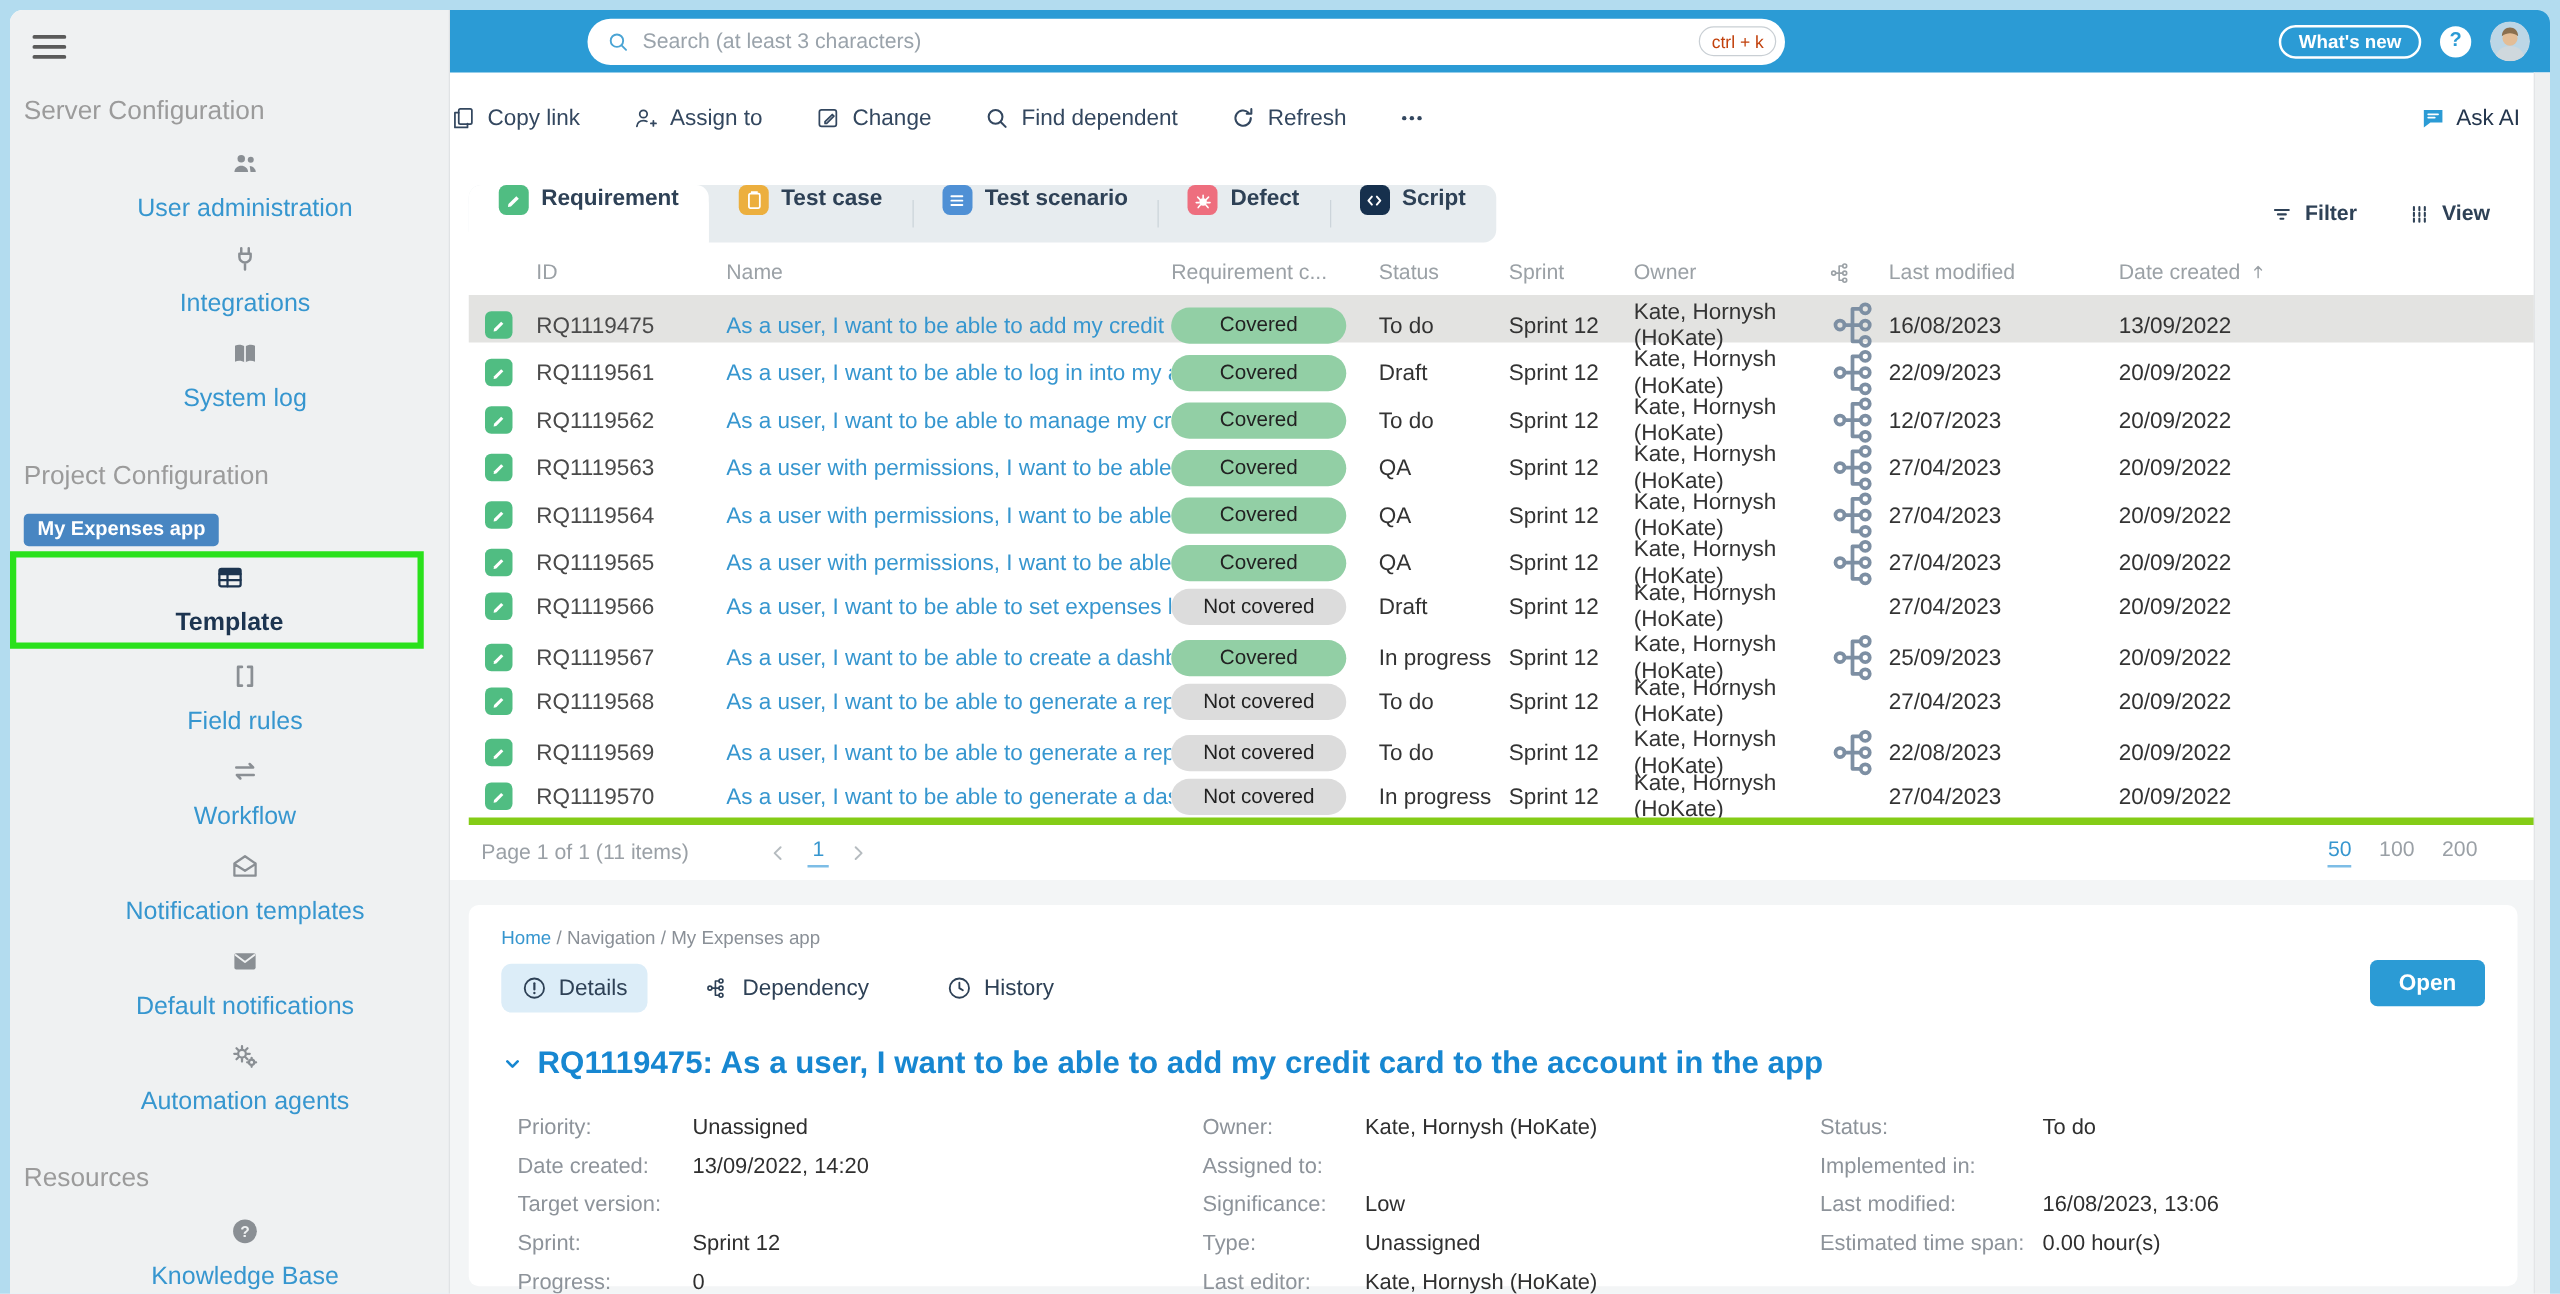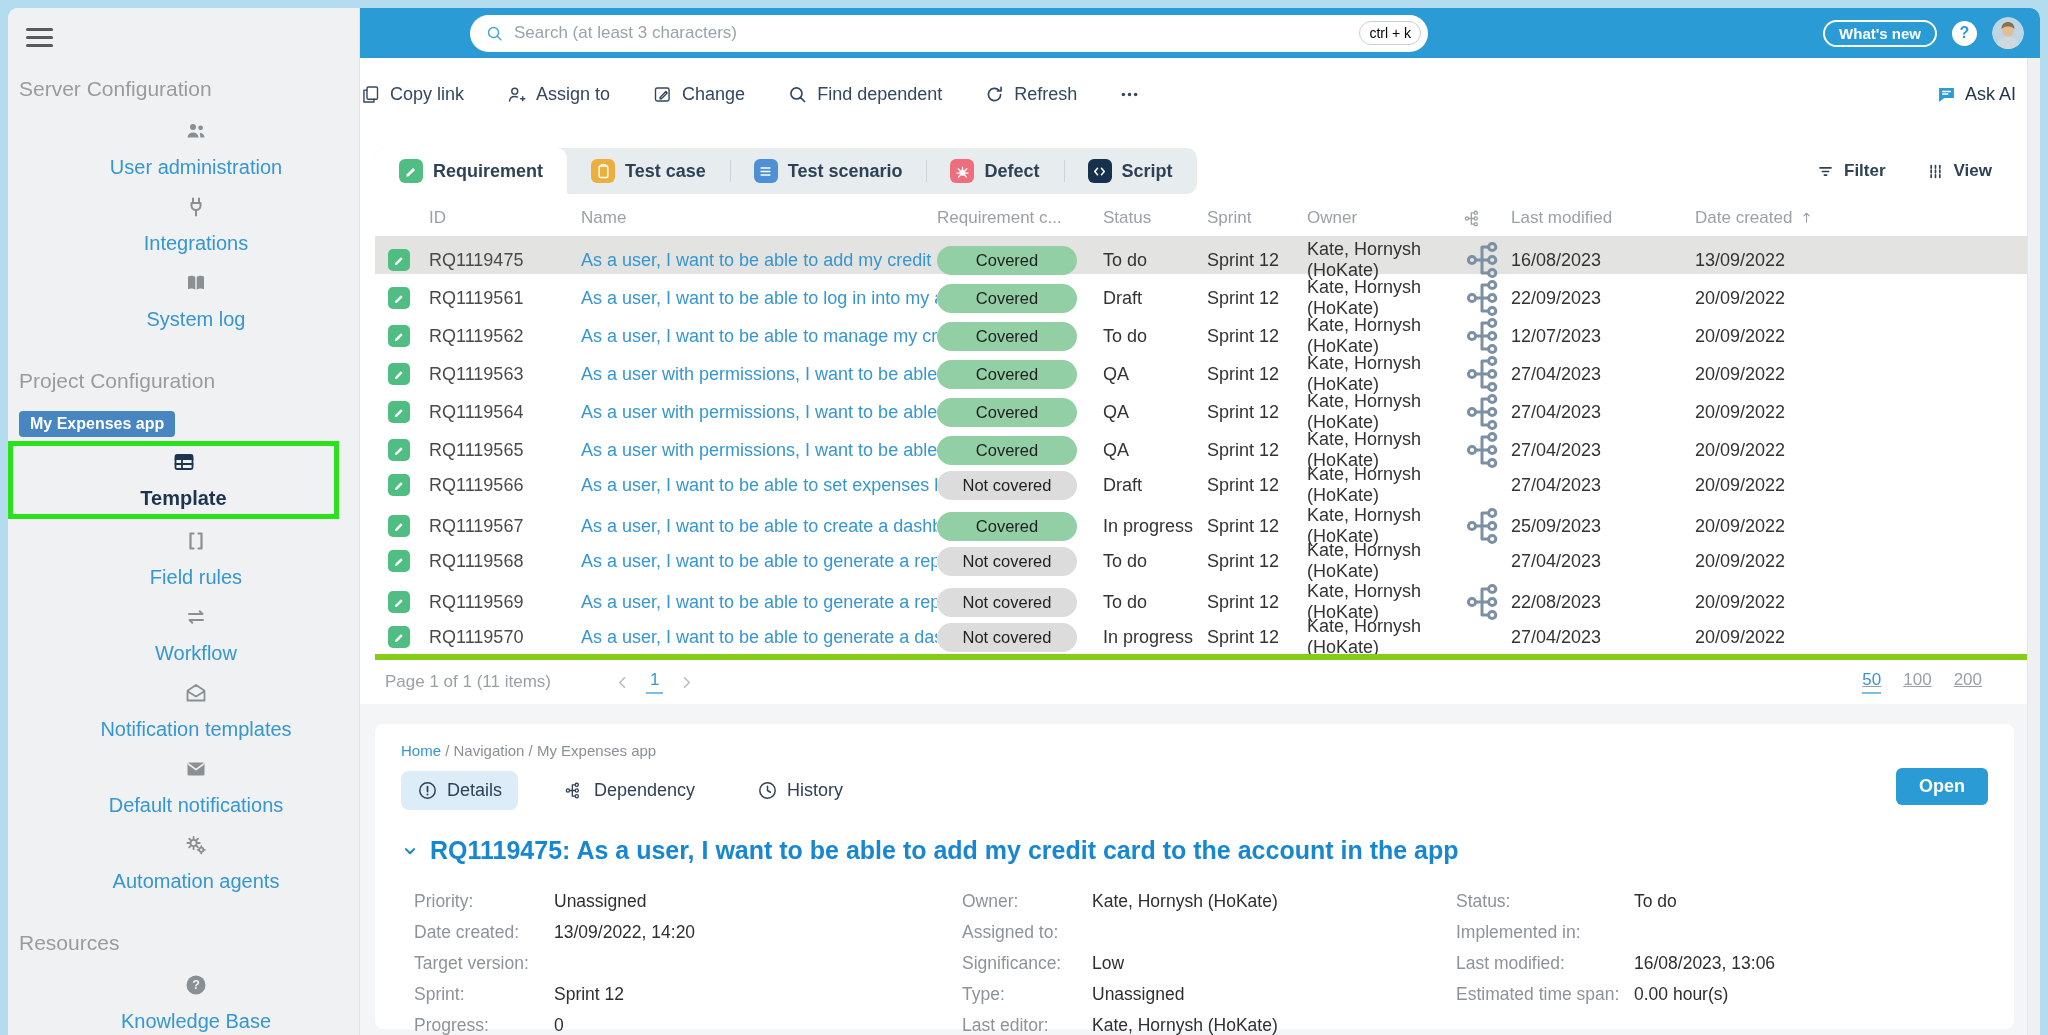--- a/index.html
+++ b/index.html
@@ -25,36 +25,36 @@
   .sb-item .ic { width:24px; height:24px; color:#8a8f94; flex:none; }
   .sb-item.dark { color:#1c3450; font-weight:600; }
   .sb-item.dark .ic { color:#1c3450; }
   .sb-item.highlighted { border:5px solid var(--highlight); padding:4px 0 4px 20px; margin:2px 20px 2px 0; }
   
   .main { flex:1; display:flex; flex-direction:column; background:#fff; position:relative; min-width:0; }
   .topbar { height:50px; flex:none; background:var(--accent); display:flex; align-items:center; }
   .search-box { margin-left:110px; width:958px; height:37px; background:#fff; border-radius:19px; display:flex; align-items:center; padding:0 7px 0 15px; }
   .search-box .ic { width:19px; height:19px; color:#4aa4d4; }
   .search-ph { flex:1; margin-left:10px; color:#9aa3ab; font-size:17px; }
-  .kbd { border:1px solid #c9cfd4; color:#000000; border-radius:12px; font-size:14px; padding:3px 9px; white-space:nowrap; }
+  .kbd { border:1px solid #c9cfd4; color:#c2410c; border-radius:12px; font-size:14px; padding:3px 9px; white-space:nowrap; }
   .topbar-right { margin-left:auto; display:flex; align-items:center; gap:15px; margin-right:16px; }
   .whatsnew { border:2px solid #fff; background:transparent; color:#fff; font-weight:bold; font-size:15px; padding:3px 14px; border-radius:15px; font-family:inherit; cursor:pointer; }
   .help-circle { width:25px; height:25px; border-radius:50%; background:#fff; color:var(--accent); font-size:16px; font-weight:bold; display:flex; align-items:center; justify-content:center; cursor:pointer; }
   .avatar { width:32px; height:32px; border-radius:50%; overflow:hidden; flex:none; cursor:pointer; }
   .avatar svg { display:block; width:100%; height:100%; }
   
   .toolbar { height:72px; flex:none; display:flex; align-items:center; }
   .tbtn { display:flex; align-items:center; gap:9px; color:#33475f; font-size:18px; margin-right:42px; cursor:pointer; background:none; border:none; font-family:inherit; }
   .tbtn .ic { width:21px; height:21px; }
   .askai { margin-left:auto; margin-right:24px; display:flex; align-items:center; gap:8px; color:#24364d; font-size:18px; cursor:pointer; }
   .askai .ic { width:21px; height:21px; }
   
   .tabsrow { height:70px; flex:none; display:flex; align-items:center; padding:12px 0 0 15px; }
   .tabstrip { display:flex; height:46px; background:#e7ecef; border-radius:10px; align-items:stretch; }
-  .tab { display:flex; align-items:center; gap:10px; padding:0 24px; font-size:18px; font-weight:600; color:#2e4156; position:relative; cursor:pointer; }
+  .tab { display:flex; align-items:flex-start; gap:10px; padding:0 24px; font-size:18px; font-weight:600; color:#2e4156; position:relative; cursor:pointer; }
   .tab.active { background:#fff; border-radius:10px 10px 0 0; box-shadow:0 6px 0 0 #fff; }
   .tab.divider::before { content:""; position:absolute; left:0; top:12px; width:1px; height:22px; background:#ccd4da; }
   .tabicon { width:24px; height:24px; border-radius:6px; display:flex; align-items:center; justify-content:center; flex:none; }
   .tabicon svg { width:19px; height:19px; display:block; }
   .view-controls { margin-left:auto; display:flex; gap:40px; align-items:center; margin-right:48px; }
   .vbtn { display:flex; align-items:center; gap:9px; color:#2e4156; font-size:17px; font-weight:600; cursor:pointer; }
   .vbtn .ic { width:19px; height:19px; }
   
   .table { flex:none; margin-left:15px; }
   .trow { display:grid; grid-template-columns:54px 152px 356px 166px 104px 100px 156px 48px 184px 180px 1fr; align-items:center; height:38px; font-size:18px; }
@@ -70,21 +70,21 @@
   .pill.notcovered { background:var(--notcovered); }
   .depic { width:21px; height:21px; color:#7d8fa3; }
   .depic svg { width:100%; height:100%; display:block; }
   .sorticon { display:inline-flex; width:17px; height:17px; vertical-align:-3px; margin-left:6px; color:#9ba1a6; }
   
   .pagerow { height:50px; flex:none; border-top:6px solid #84cc16; margin-left:15px; display:flex; align-items:center; color:#9aa0a6; font-size:17px; }
   .pagerow .summary { margin-left:10px; }
   .pagenav { display:flex; align-items:center; gap:14px; margin-left:62px; }
   .pagenav .ic { width:19px; height:19px; color:#b6bcc0; cursor:pointer; }
   .pagenum { color:var(--link); border-bottom:2px solid #7dbde6; padding:0 4px 2px; cursor:pointer; }
-  .pagesizes { margin-left:auto; margin-right:58px; display:flex; gap:22px;text-decoration:underline; }
+  .pagesizes { margin-left:auto; margin-right:58px; display:flex; gap:22px; }
   .pagesizes span { cursor:pointer; }
   .pagesizes .active { color:var(--link); border-bottom:2px solid #7dbde6; padding-bottom:2px; }
   
   .lower { flex:1; background:#f3f5f6; padding:20px 26px 6px 15px; display:flex; min-height:0; }
   .card { flex:1; background:#fff; border-radius:8px; padding:18px 26px; position:relative; }
   .crumbs { font-size:15px; color:#8a9097; }
   .crumbs .home { color:var(--link); cursor:pointer; }
   .dtabs { display:flex; align-items:center; gap:30px; margin-top:12px; }
   .dtab { display:flex; align-items:center; gap:9px; font-size:18px; color:#2e4156; padding:9px 16px; border-radius:8px; cursor:pointer; }
   .dtab.active { background:#dcedf8; }

